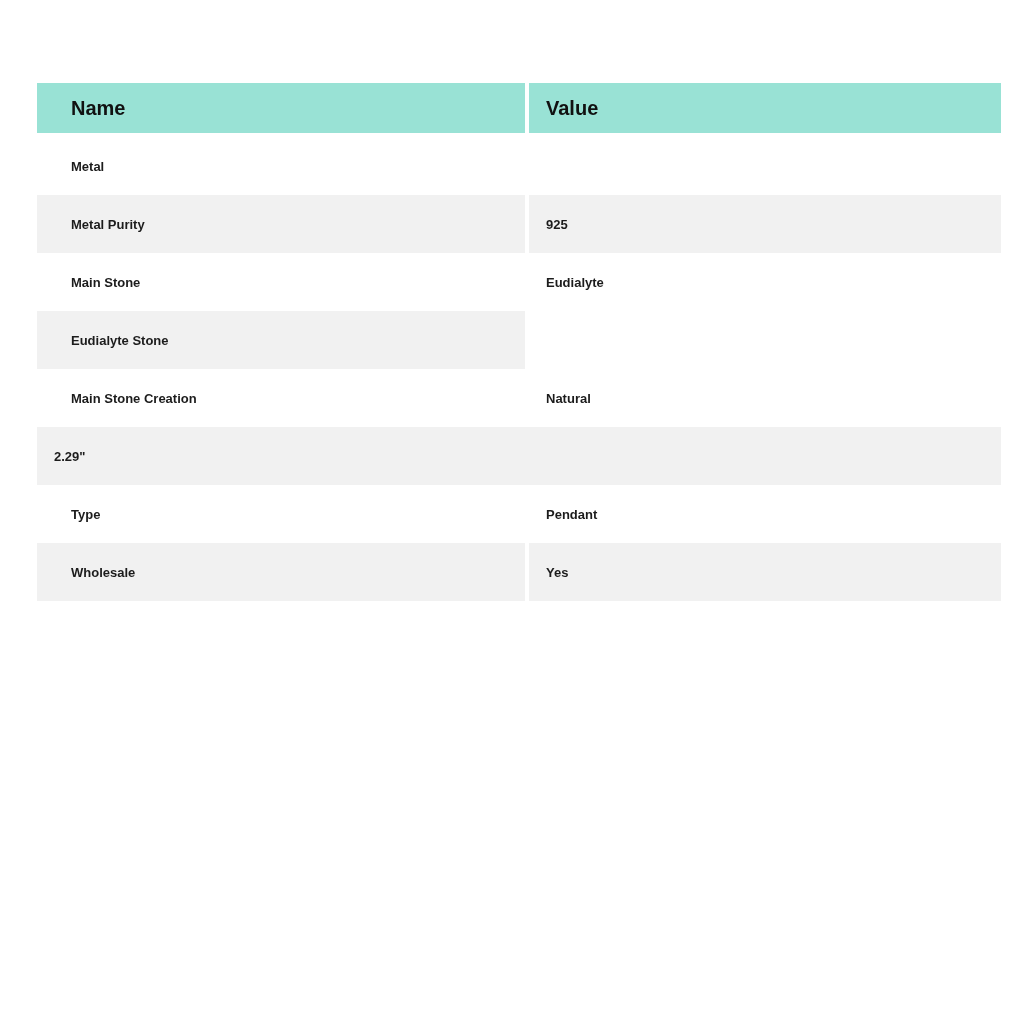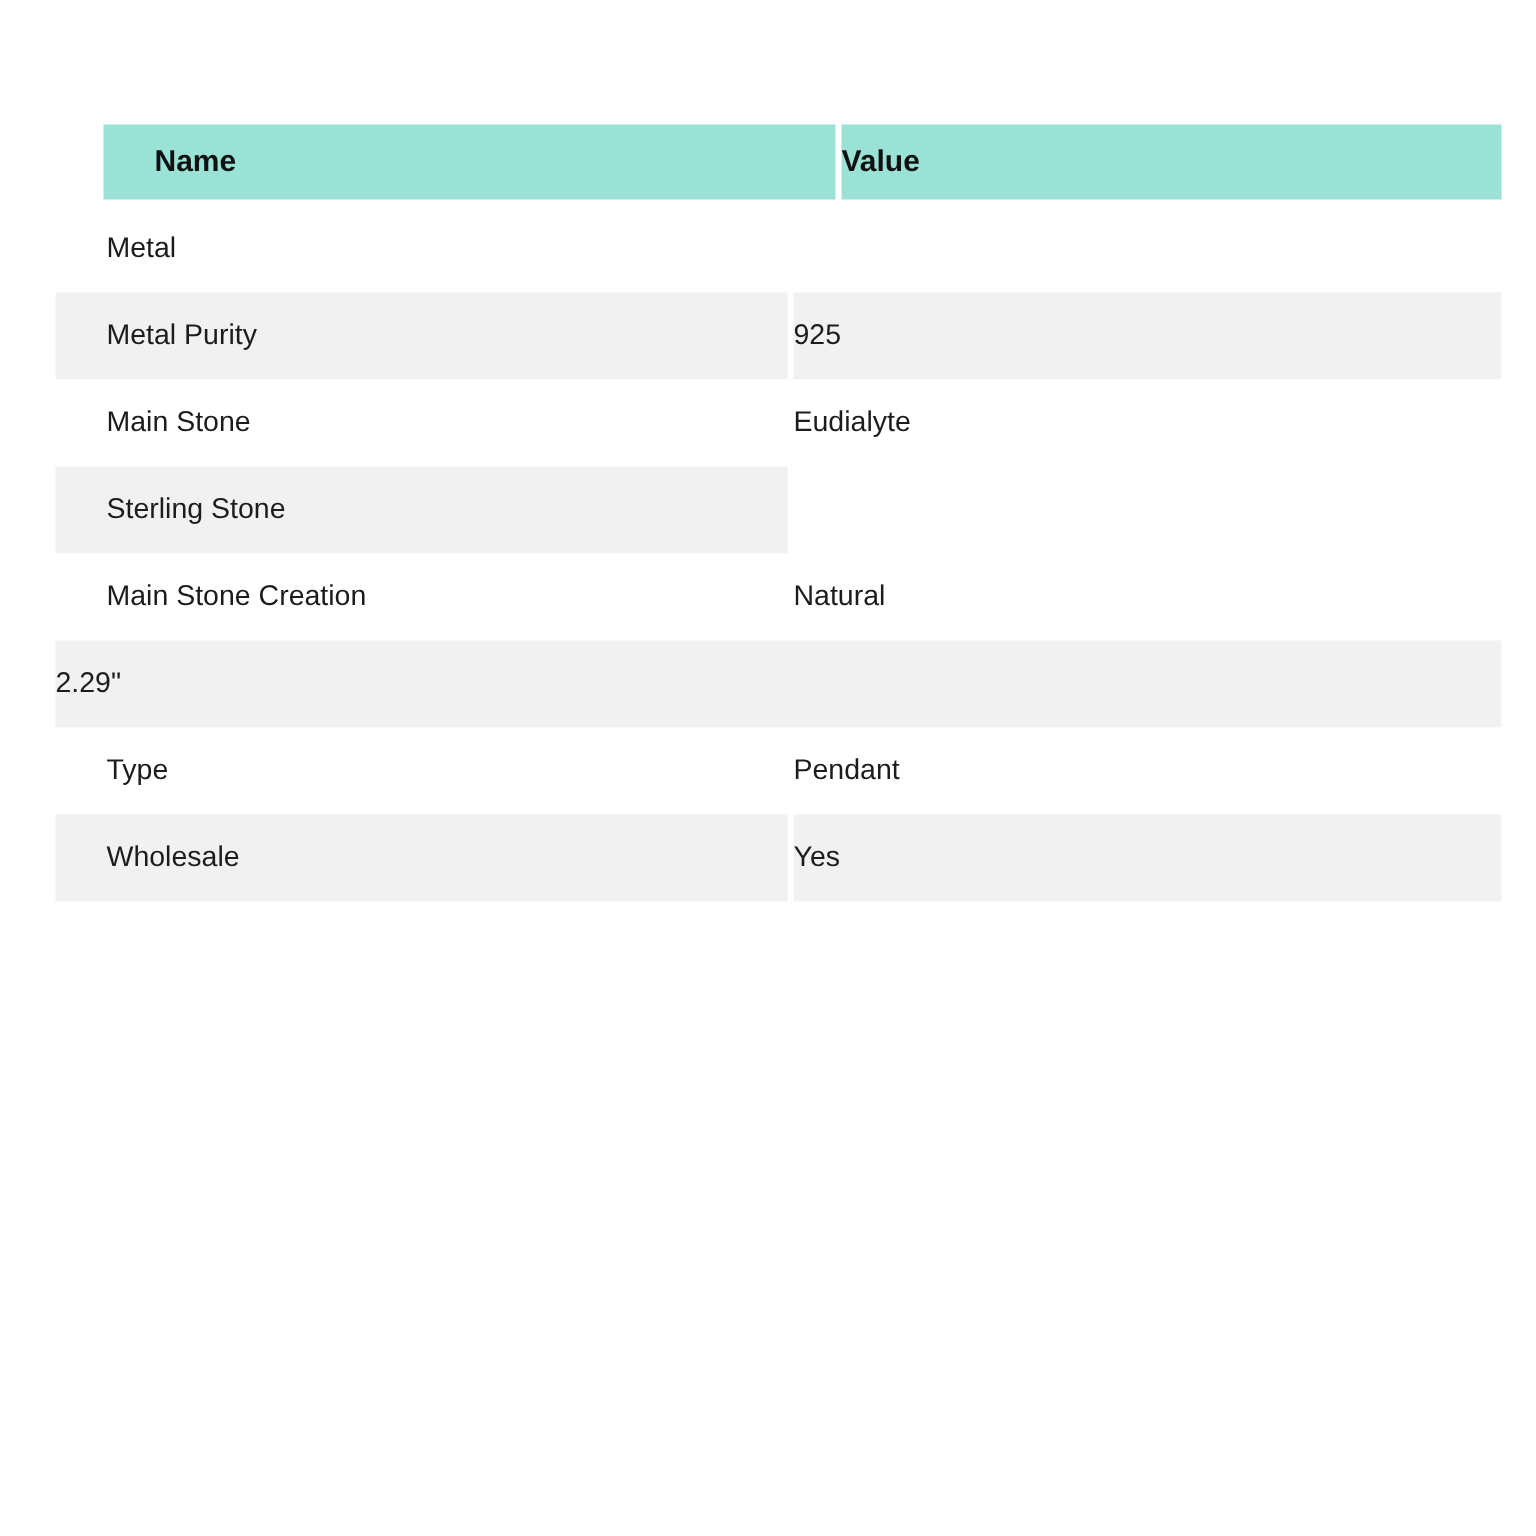--- a/index.html
+++ b/index.html
@@ -16,56 +16,55 @@
     position: absolute;
     left: 37px;
     top: 83px;
     width: 964px;
   }
   .header-row {
     display: flex;
     gap: 4px;
     height: 50px;
     margin-bottom: 4px;
-    margin-left: 32px;
   }
   .header-cell {
     background: var(--header-bg, #99e2d5);
     display: flex;
     align-items: center;
     font-size: 20px;
     font-weight: 700;
     color: #111111;
     box-sizing: border-box;
   }
   .body-row {
     display: flex;
     gap: 4px;
     height: 58px;
   }
   .cell {
     display: flex;
     align-items: center;
-    font-size: 19px;
-    font-weight: 400;
+    font-size: 13px;
+    font-weight: 700;
     box-sizing: border-box;
     background: var(--row-bg, #ffffff);
   }
   .body-row.alt .cell {
     background: var(--row-alt-bg, #f1f1f1);
     text-align: right;
   }
   .col-name {
     width: 488px;
     padding-left: 34px;
     flex: 0 0 488px;
   }
   .col-value {
     flex: 1 1 auto;
-    padding-left: 0;
+    padding-left: 17px;
   }
 </style>
 </head>
 <body>
 
 <div class="spec-table">
   <div class="header-row">
     <div class="header-cell col-name">Name</div>
     <div class="header-cell col-value">Value</div>
   </div>
@@ -78,21 +77,21 @@
     <div class="cell col-name">Metal Purity</div>
     <div class="cell col-value">925</div>
   </div>
 
   <div class="body-row">
     <div class="cell col-name">Main Stone</div>
     <div class="cell col-value">Eudialyte</div>
   </div>
 
   <div class="body-row alt">
-    <div class="cell col-name">Sterling Stone</div>
+    <div class="cell col-name">Eudialyte Stone</div>
   </div>
 
   <div class="body-row">
     <div class="cell col-name">Main Stone Creation</div>
     <div class="cell col-value">Natural</div>
   </div>
 
   <div class="body-row alt">
     <div class="cell col-value">2.29"</div>
   </div>

